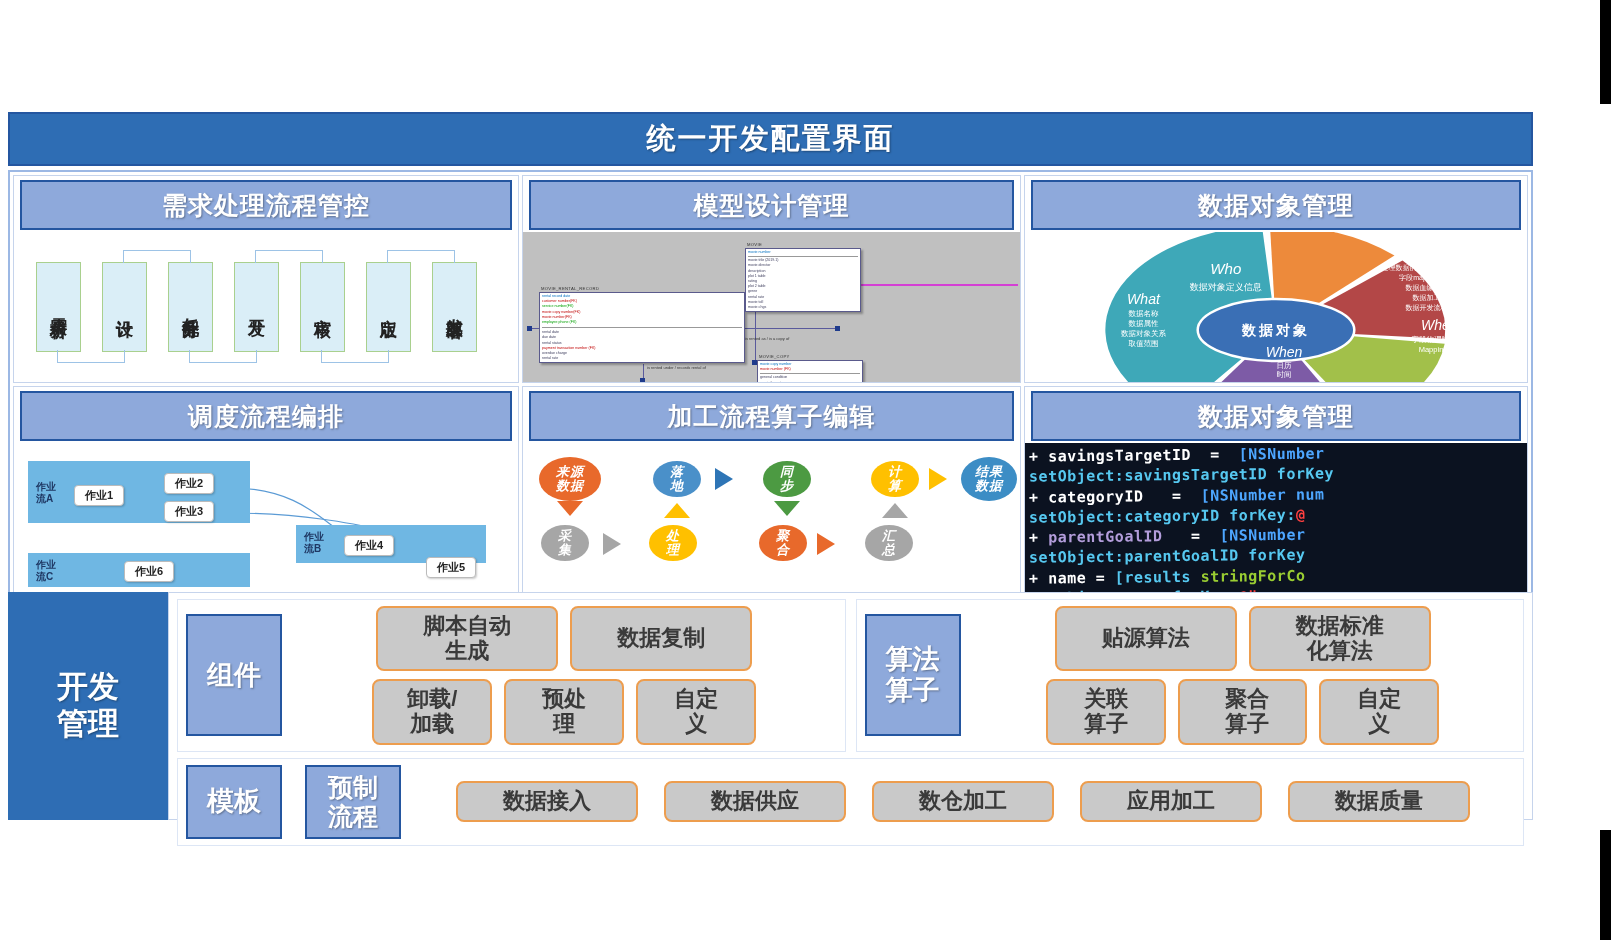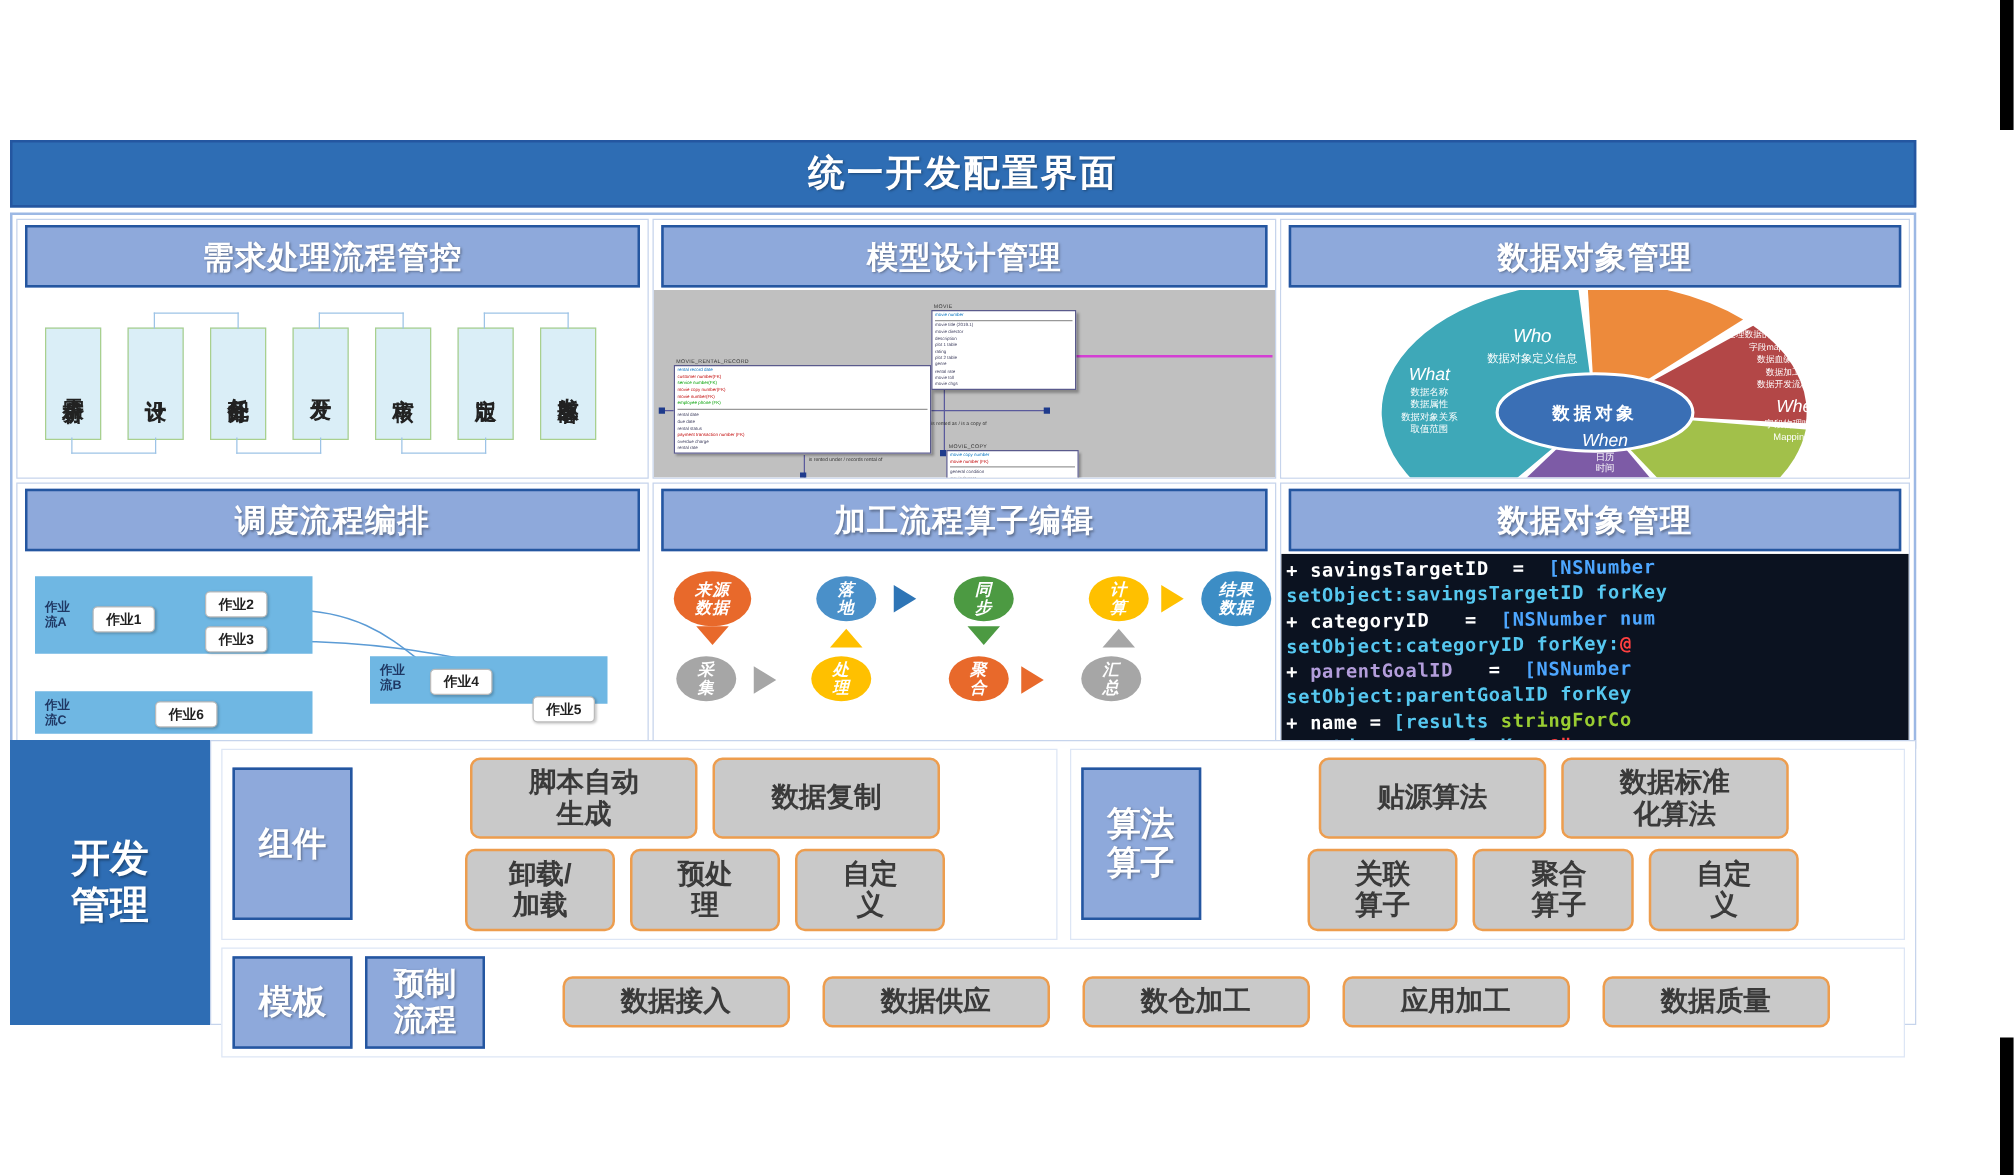--- a/index.html
+++ b/index.html
@@ -430,21 +430,21 @@
             <div class="chip" style="white-space:pre-line;">自定
 义</div>
           </div>
         </div>
       </div>
     </div>
 
     <div class="dmrow">
       <div class="dmcard" style="flex:1">
         <div class="dmlabel sm" style="white-space:pre-line;">模板</div>
-        <div class="dmlabel-blue" style="white-space:pre-line;border-color:#2456A0;">预制
+        <div class="dmlabel-blue" style="white-space:pre-line;border-color:#2456A0;margin-left:13px;">预制
 流程</div>
         <div class="chiprow" style="flex:1;gap:26px;">
           <div class="chip w2">数据接入</div>
           <div class="chip w2">数据供应</div>
           <div class="chip w2">数仓加工</div>
           <div class="chip w2">应用加工</div>
           <div class="chip w2">数据质量</div>
         </div>
       </div>
     </div>

